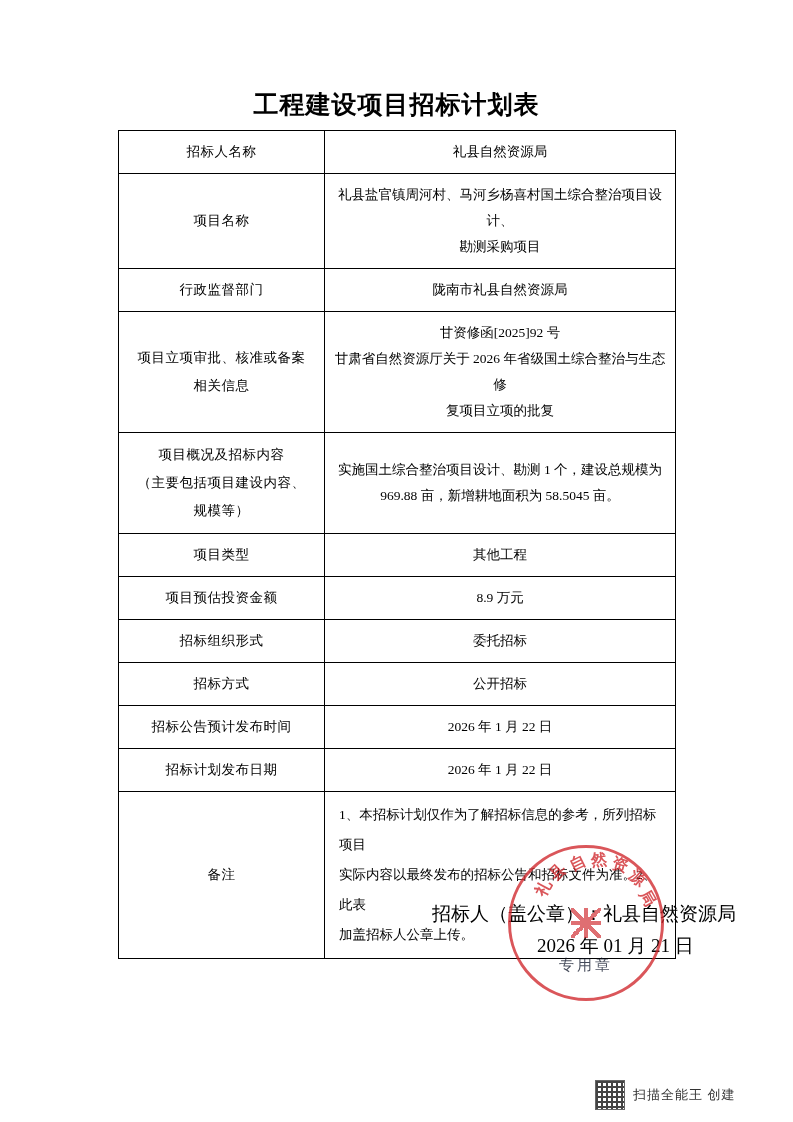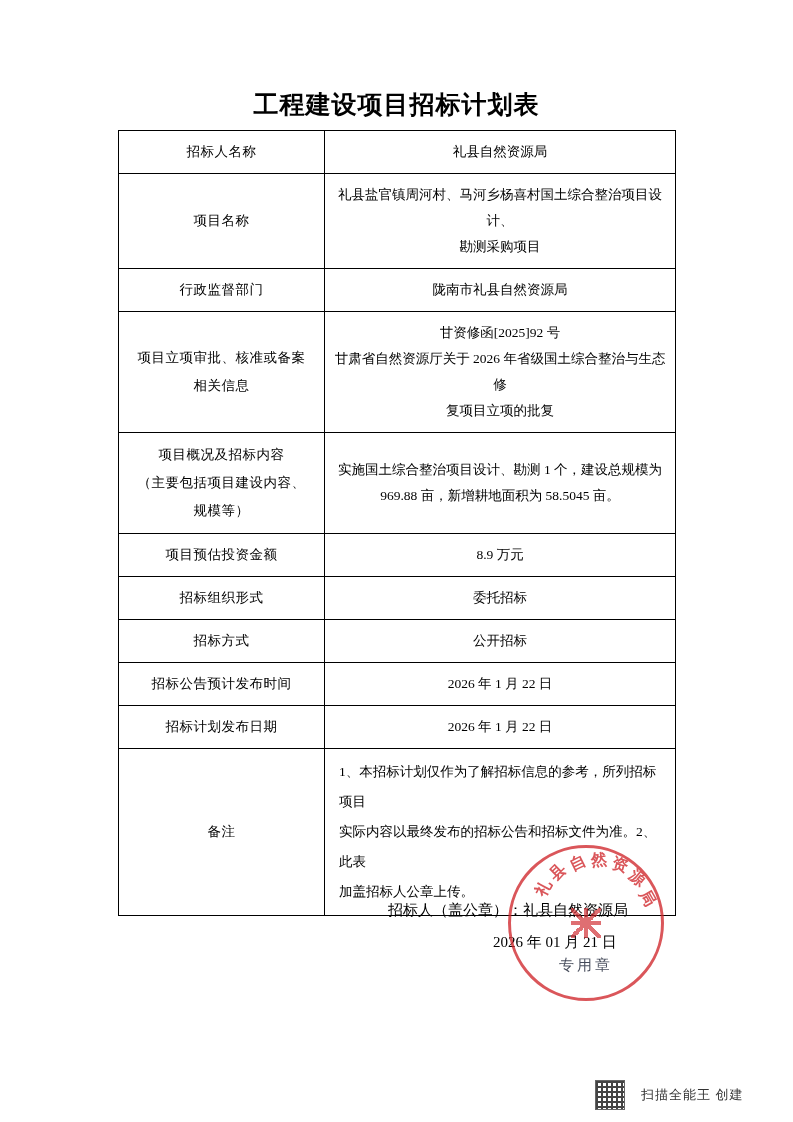--- a/index.html
+++ b/index.html
@@ -71,22 +71,23 @@
   }
   .sign-area {
     position: absolute;
     left: 118px;
     top: 893px;
     width: 558px;
     height: 100px;
   }
   .sign-line {
     position: absolute;
-    font-size: 15px;
+    font-size: 19px;
     white-space: nowrap;
+    margin-left: 44px;
   }
   .sign-line.one {
     left: 270px;
     top: 8px;
   }
   .sign-line.two {
     left: 375px;
     top: 40px;
   }
   .seal {
@@ -141,21 +142,21 @@
     color: #0f172a;
     font-size: 15px;
     letter-spacing: 3px;
   }
   .footer {
     position: absolute;
     left: 595px;
     top: 1080px;
     display: flex;
     align-items: center;
-    gap: 16px;
+    gap: 8px;
   }
   .qr {
     width: 30px;
     height: 30px;
     background-color: #fff;
     background-image:
       linear-gradient(90deg, #444 50%, transparent 50%),
       linear-gradient(#444 50%, transparent 50%);
     background-size: 5px 5px, 5px 5px;
     border: 1px solid #666;
@@ -210,20 +211,24 @@
           <div class="label-lines">
             <div>项目概况及招标内容</div>
             <div>（主要包括项目建设内容、</div>
             <div>规模等）</div>
           </div>
         </td>
         <td class="value multi">
           <div>实施国土综合整治项目设计、勘测 1 个，建设总规模为</div>
           <div>969.88 亩，新增耕地面积为 58.5045 亩。</div>
         </td>
+      </tr>
+      <tr>
+        <td class="label">项目类型</td>
+        <td class="value">其他工程</td>
       </tr>
       <tr>
         <td class="label">项目预估投资金额</td>
         <td class="value">8.9 万元</td>
       </tr>
       <tr>
         <td class="label">招标组织形式</td>
         <td class="value">委托招标</td>
       </tr>
       <tr>

